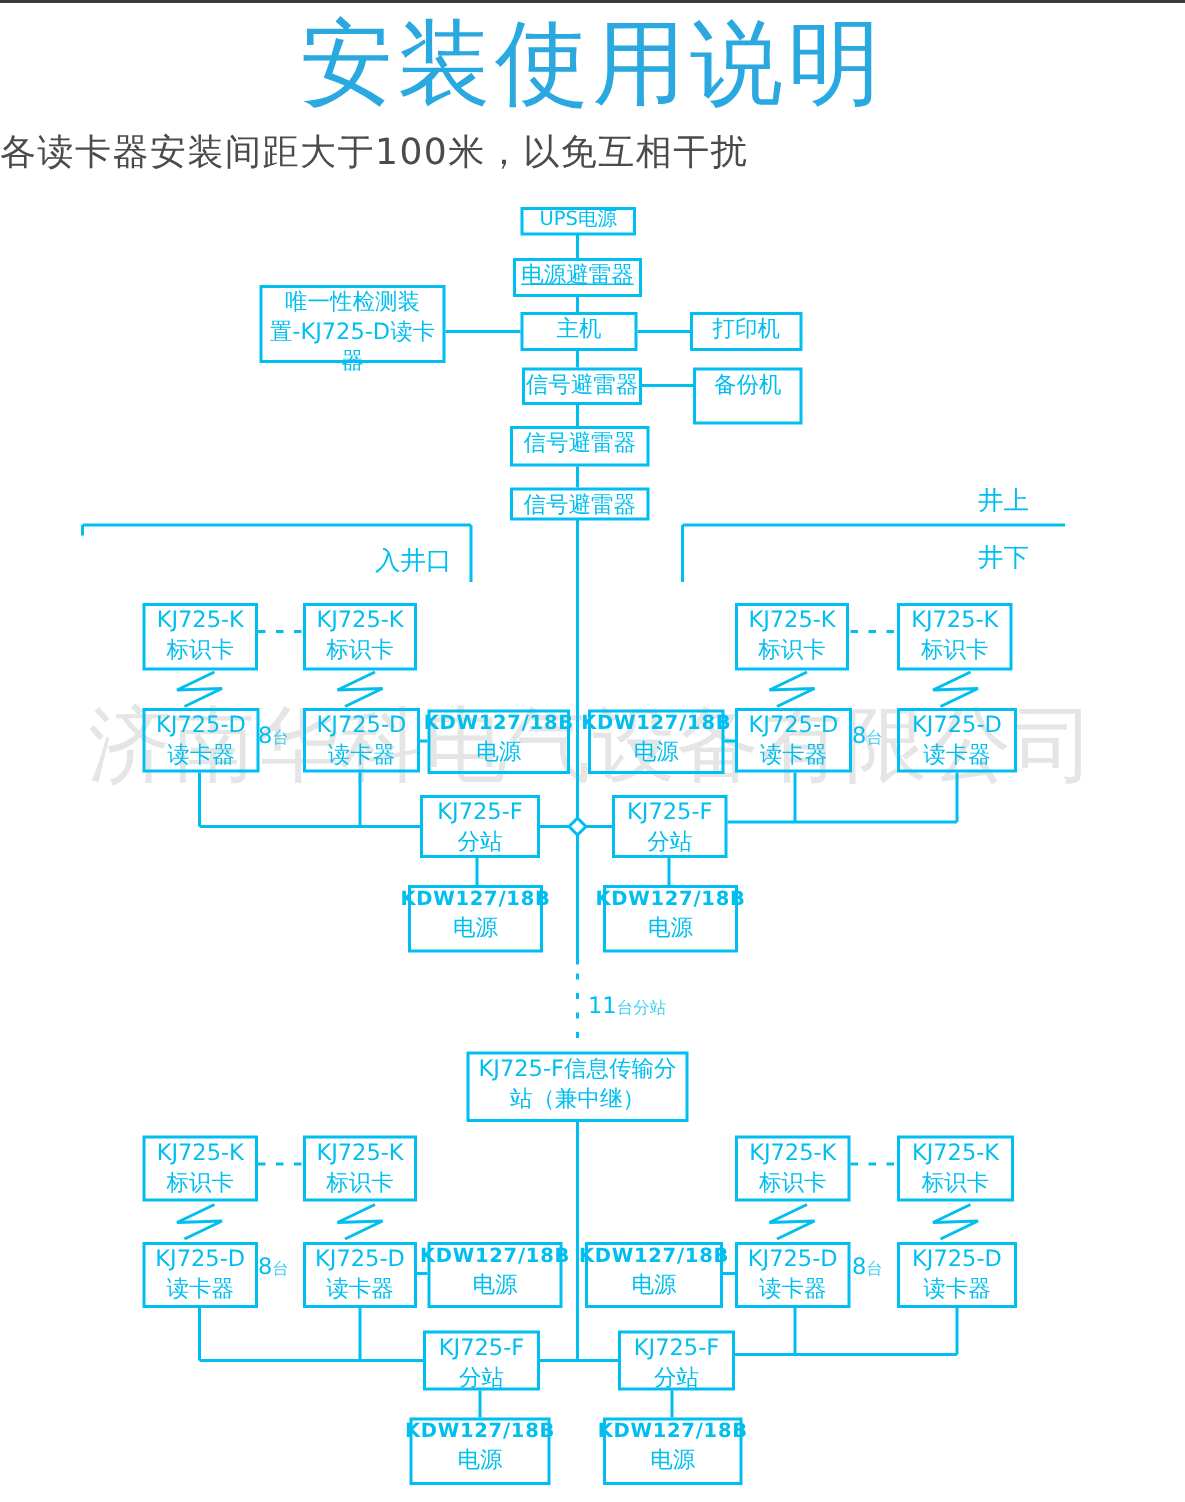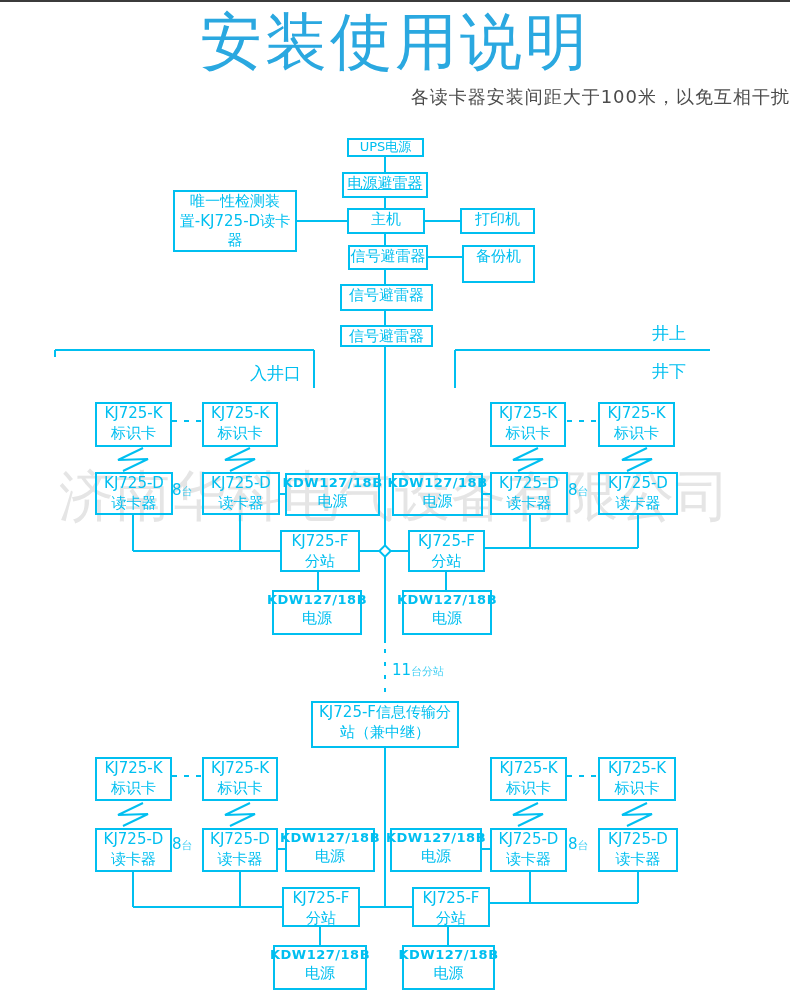--- a/index.html
+++ b/index.html
@@ -1,21 +1,21 @@
 <!DOCTYPE html>
 <html style="--diagram-cyan: #00bff0; --title-blue: #2aa8e0; --subtitle-gray: #4b4b4b; --watermark-gray: #d4d4d4; --topline-gray: #3b3b3b;"><head>
 <meta charset="utf-8">
 <style>
   html,body{margin:0;padding:0;background:#fff;}
   .canvas{position:relative;width:790px;height:1001px;background:#ffffff;overflow:hidden;
           font-family:"DejaVu Sans","Liberation Sans",sans-serif;}
   .topline{position:absolute;top:0;left:0;width:790px;height:2px;background:var(--topline-gray,#3b3b3b);}
   .title{position:absolute;top:6px;left:0;width:100%;text-align:center;font-size:62px;line-height:1.15;
          letter-spacing:3px;font-weight:400;color:var(--title-blue,#2aa8e0);}
-  .subtitle{position:absolute;top:85px;left:0;width:100%;text-align:right;font-size:18px;
+  .subtitle{position:absolute;top:85px;left:0;width:100%;text-align:left;font-size:24px;
             letter-spacing:1px;color:var(--subtitle-gray,#4b4b4b);}
   .wm{position:absolute;top:460px;left:0;width:100%;text-align:center;font-size:55px;letter-spacing:1px;
       color:var(--watermark-gray,#d4d4d4);opacity:.6;z-index:0;white-space:nowrap;}
   svg.wires{position:absolute;top:0;left:0;z-index:1;color:var(--diagram-cyan,#00bff0);}
   .box{position:absolute;z-index:2;box-sizing:border-box;border:2px solid var(--diagram-cyan,#00bff0);
        color:var(--diagram-cyan,#00bff0);display:flex;flex-direction:column;align-items:center;
        justify-content:flex-start;text-align:center;font-size:15px;line-height:1.3;white-space:pre-line;
        background:transparent;}
   .box.sm{font-size:13px;line-height:1;}
   .box .b1{font-weight:bold;font-size:13px;letter-spacing:.5px;}
@@ -104,21 +104,21 @@
       <line x1="448" y1="927" x2="448" y2="945"></line>
     </g>
   </svg>
 
   <div class="box sm" style="left:347px;top:138px;width:77px;height:19px;"><span class="l">UPS电源</span></div>
   <div class="box" style="left:342px;top:172px;width:86px;height:26px;text-decoration:underline;"><span class="l">电源避雷器</span></div>
   <div class="box" style="left:347px;top:208px;width:78px;height:26px;"><span class="l">主机</span></div>
   <div class="box" style="left:460px;top:208px;width:75px;height:26px;"><span class="l">打印机</span></div>
   <div class="box" style="left:348px;top:245px;width:80px;height:25px;"><span class="l">信号避雷器</span></div>
   <div class="box" style="left:462px;top:245px;width:73px;height:38px;"><span class="l">备份机</span></div>
-  <div class="box" style="left:173px;top:190px;width:124px;height:62px;"><span class="l">唯一性检测装
+  <div class="box" style="left:173px;top:190px;width:124px;height:52px;"><span class="l">唯一性检测装
 置-KJ725-D读卡
 器</span></div>
   <div class="box" style="left:340px;top:284px;width:93px;height:27px;"><span class="l">信号避雷器</span></div>
   <div class="box" style="left:340px;top:325px;width:93px;height:22px;"><span class="l">信号避雷器</span></div>
 
   <div class="lbl" style="left:652px;top:322px;">井上</div>
   <div class="lbl" style="left:652px;top:360px;">井下</div>
   <div class="lbl" style="left:250px;top:362px;">入井口</div>
 
   <div class="box" style="left:95px;top:402px;width:77px;height:45px;"><span class="l">KJ725-K</span><span class="l">标识卡</span></div>

